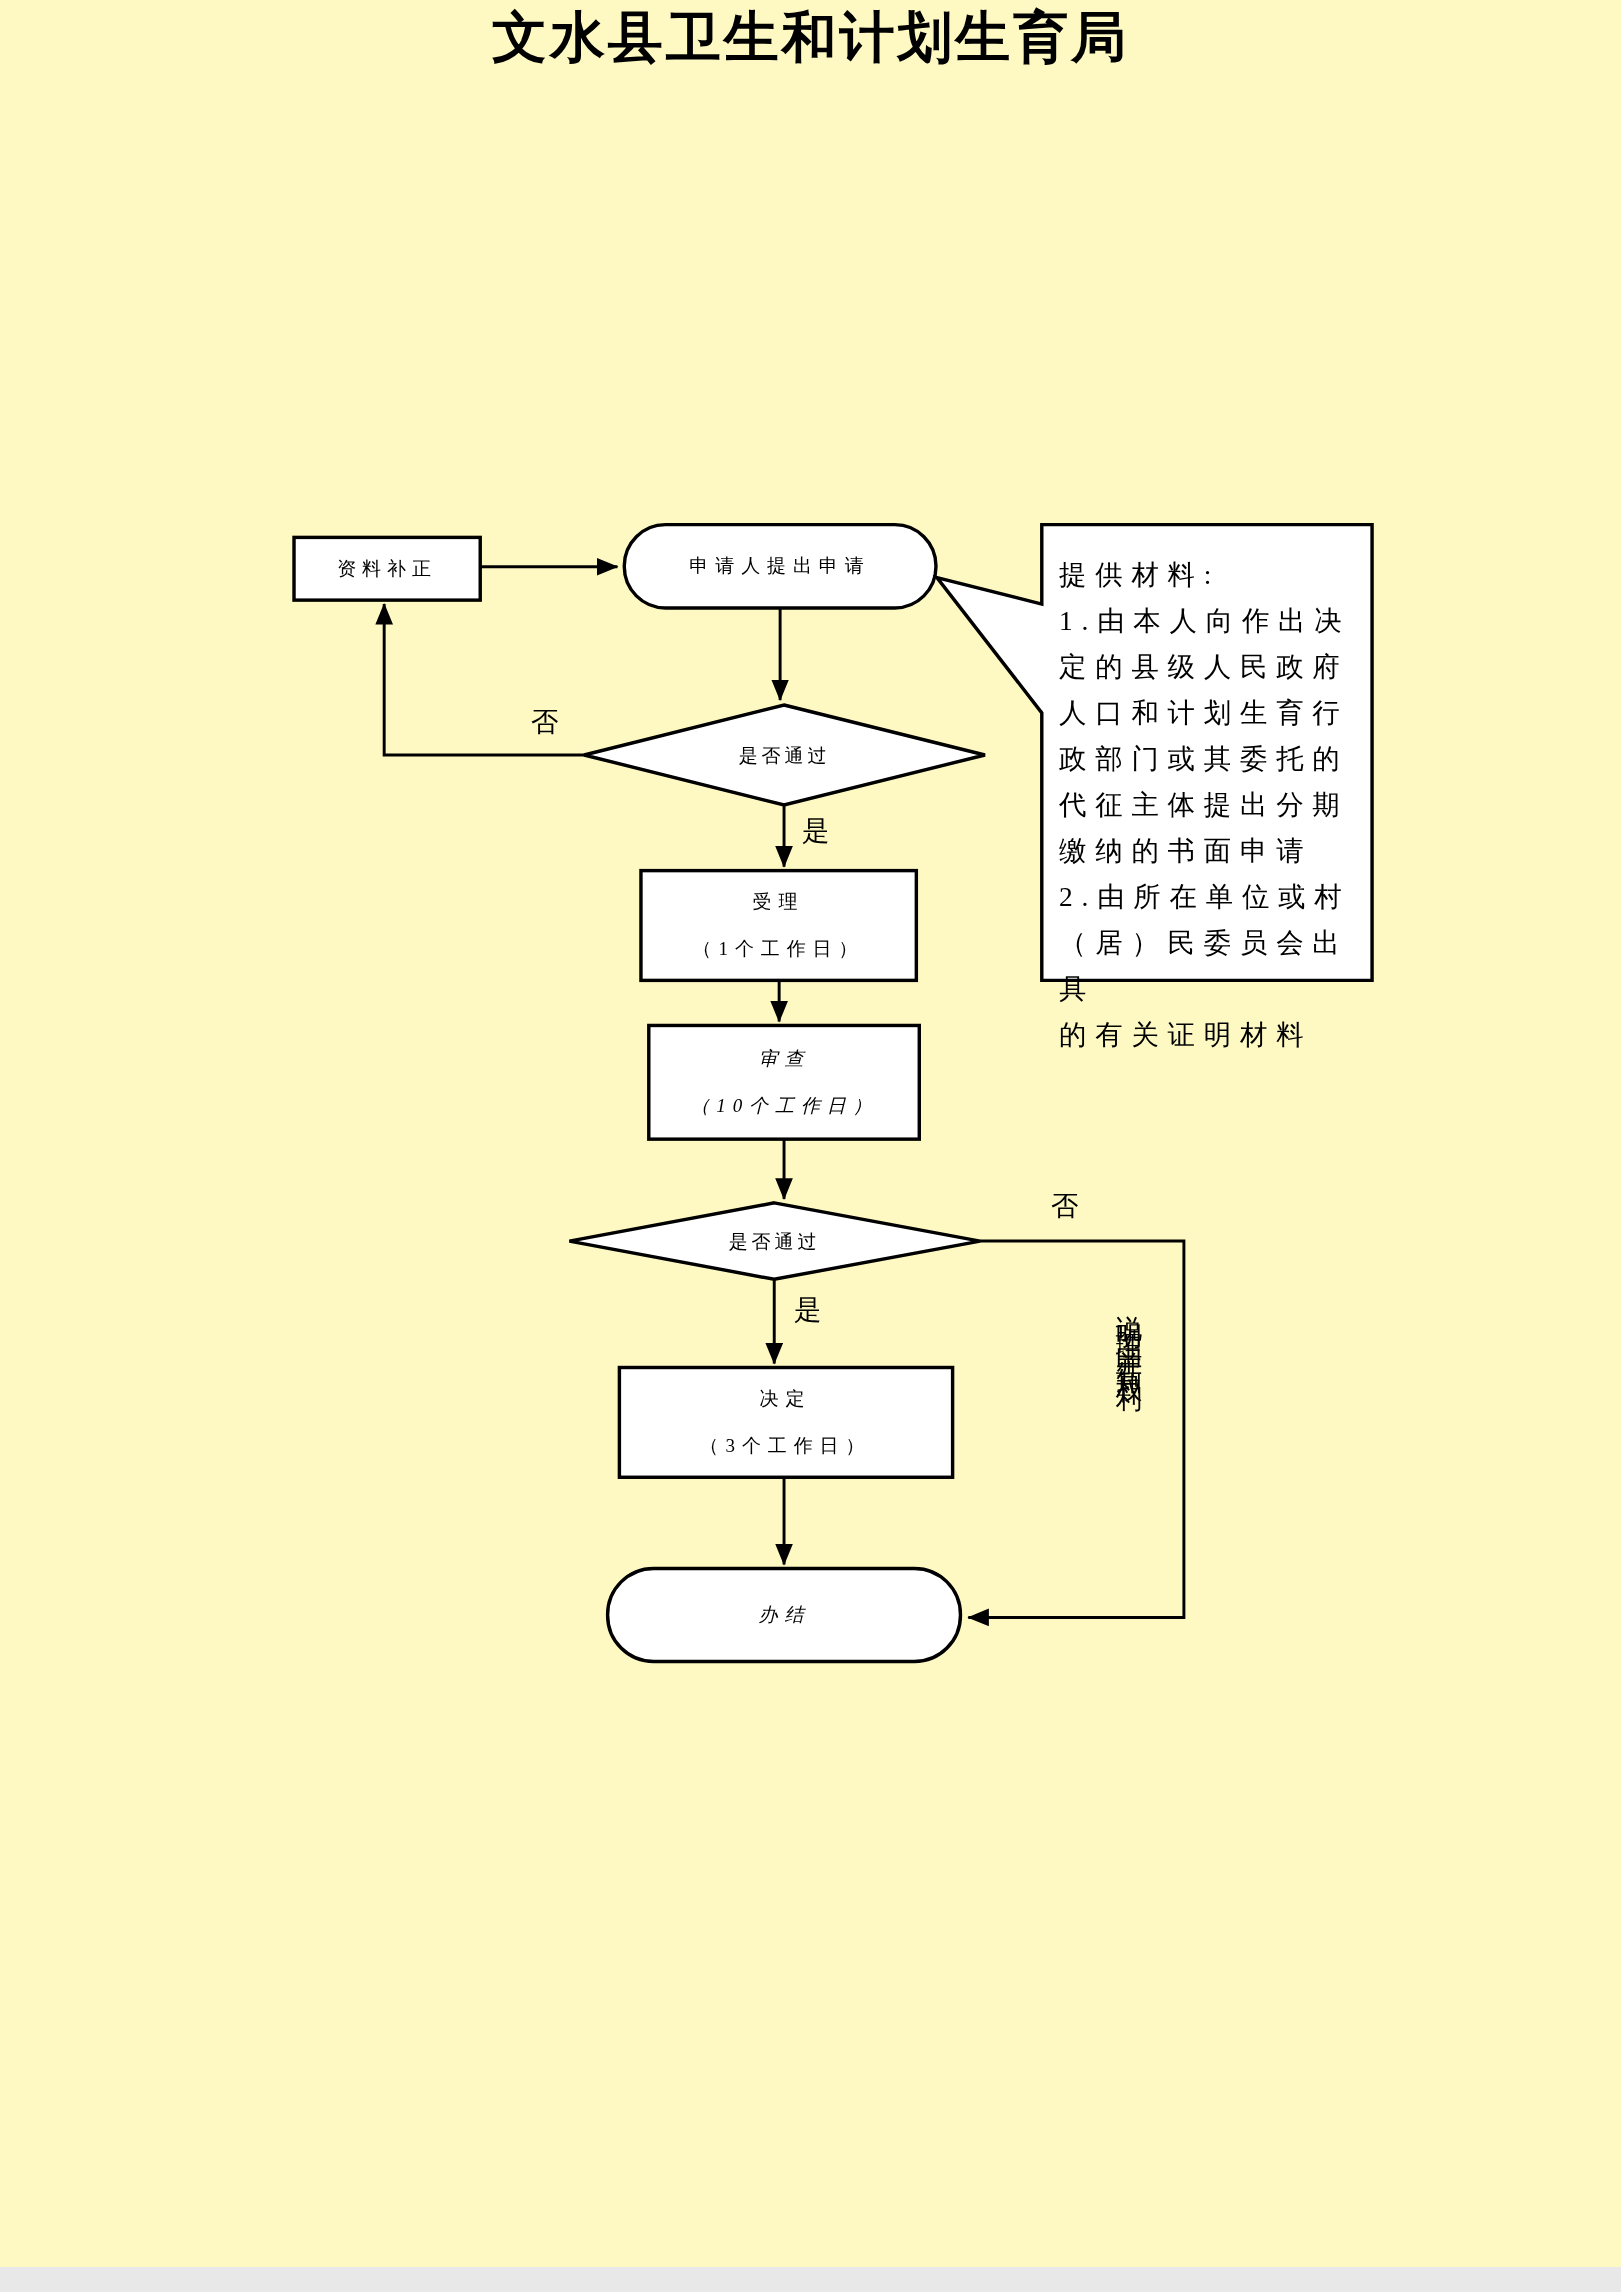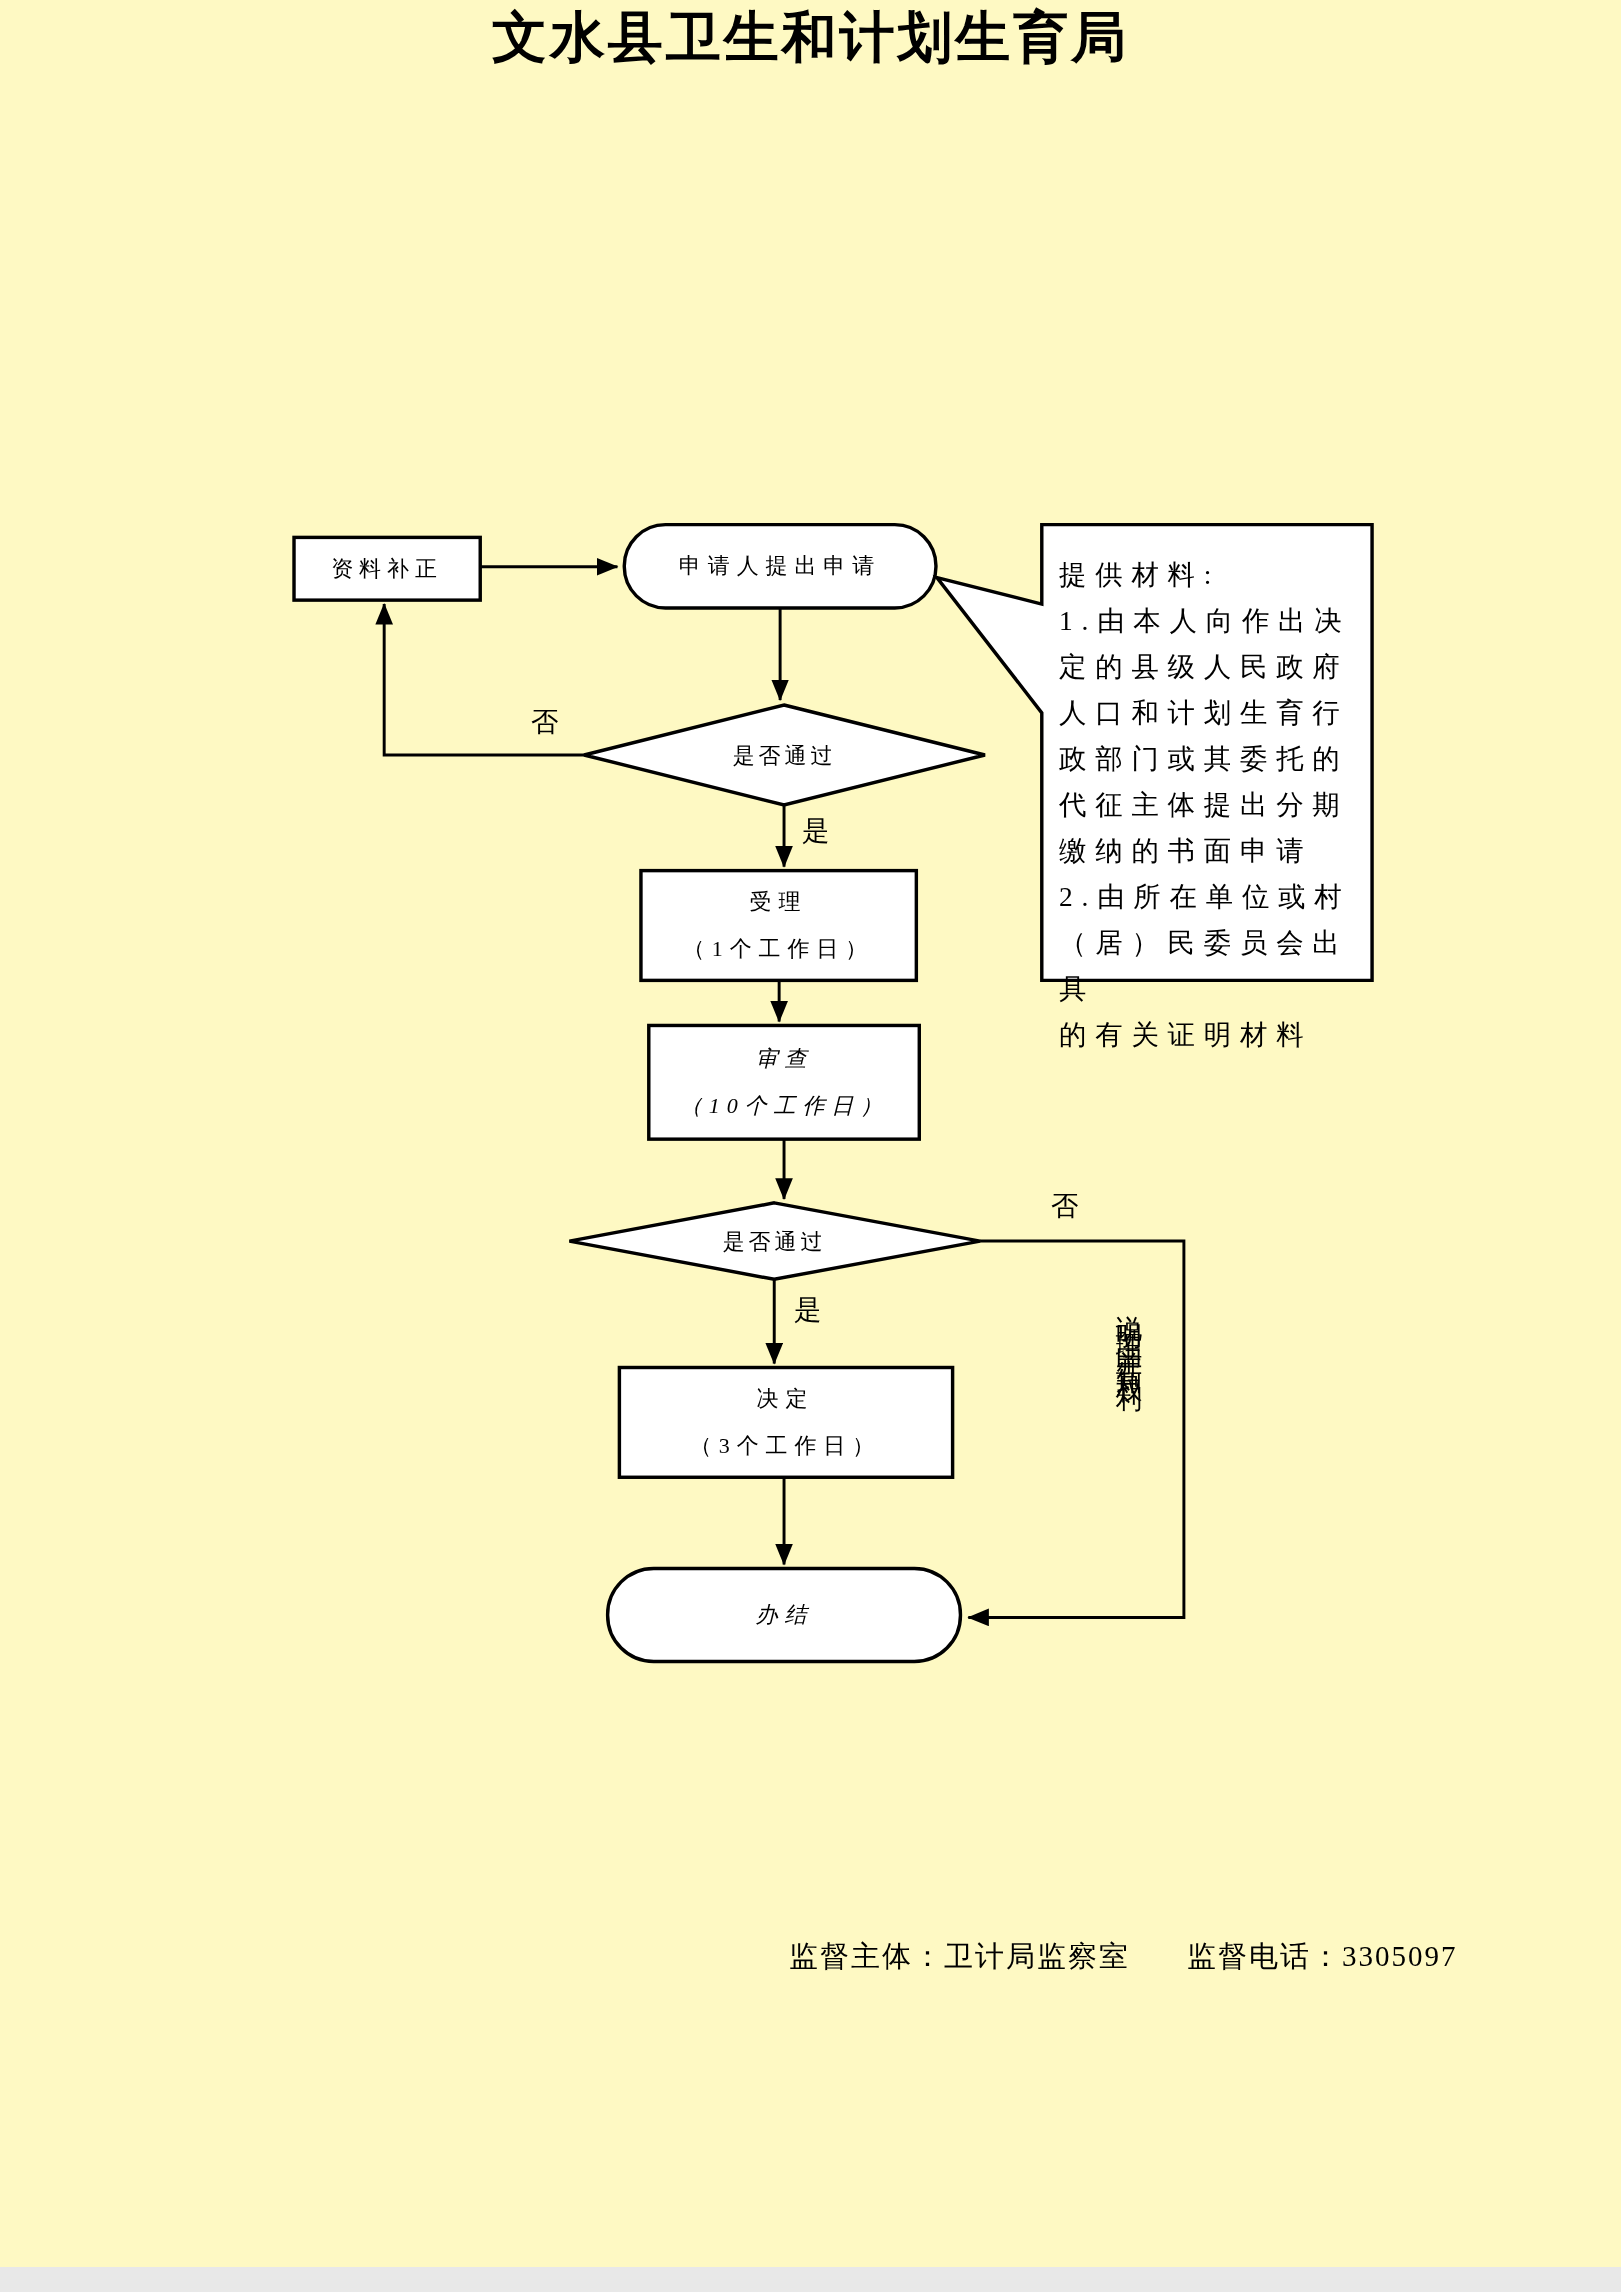--- a/index.html
+++ b/index.html
@@ -17,21 +17,21 @@
   .shape-stroke { fill:#ffffff; stroke:#000000; stroke-width:3.5; }
   .line-stroke { fill:none; stroke:#000000; stroke-width:3; }
 
   .title-block { left:0; top:246; width:1621px; text-align:center; }
   .title-line {
     font-size:55px; font-weight:bold; line-height:76px; letter-spacing:2.9px;
   }
 
   .node-text {
     display:flex; align-items:center; justify-content:center;
-    text-align:center; font-size:22px; letter-spacing:6.9px; line-height:33px;
+    text-align:center; font-size:19px; letter-spacing:6.9px; line-height:33px;
   }
   .node-text.two-line { flex-direction:column; line-height:47px; }
 
   .branch-label { font-size:27.4px; line-height:29px; }
 
   .materials-text {
     font-size:27.4px; line-height:46px; letter-spacing:8.8px;
     white-space:pre-line; text-align:left;
   }
 
@@ -115,19 +115,15 @@
 人口和计划生育行
 政部门或其委托的
 代征主体提出分期
 缴纳的书面申请
 2.由所在单位或村
 （居）民委员会出具
 的有关证明材料</div>
 
   <div class="abs vertical-note" style="left:1111px; top:1294px; height:323px;">说明理由并告知权利</div>
 
-  <div class="abs footer-line" style="left:789px; top:1937px;">
-    <span>监督主体：卫计局监察室</span>
-    <span>监督电话：3305097</span>
-  </div>
 
 </div>
 
 
 </body></html>

